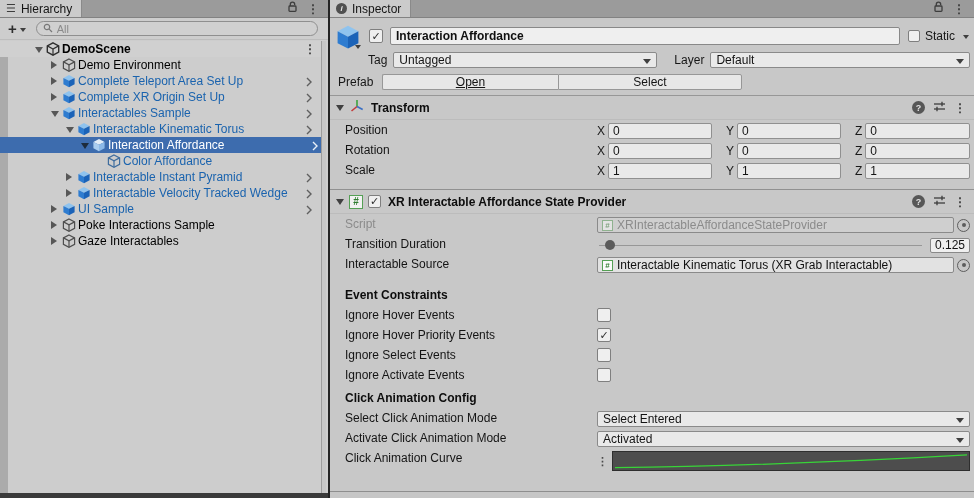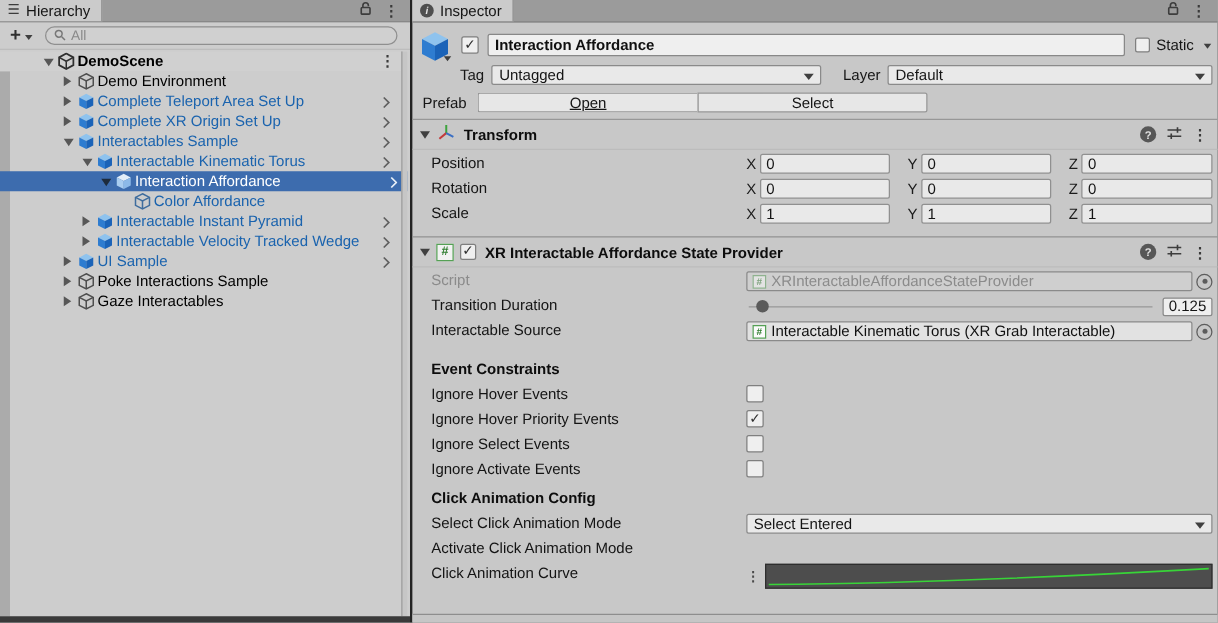--- a/index.html
+++ b/index.html
@@ -529,20 +529,25 @@
         <span class="i-label">Select Click Animation Mode</span>
         <div class="i-ctrl">
           <div class="dd" style="flex:1">
             <span>Select Entered</span>
           </div>
         </div>
       </div>
 
       <div class="i-row">
         <span class="i-label">Activate Click Animation Mode</span>
+        <div class="i-ctrl">
+          <div class="dd" style="flex:1">
+            <span>Activated</span>
+          </div>
+        </div>
       </div>
 
 
       <div class="i-row curve-row">
         <span class="i-label">Click Animation Curve</span>
         <div class="i-ctrl">
           <span class="curve-kebab">⋮</span>
           <div class="curve-field">
             <svg viewBox="0 0 360 20" preserveAspectRatio="none">
               <path d="M2 17.3 C 110 16.2, 240 10.5, 358 3.2" fill="none" stroke="#38d438" stroke-width="1.4"></path>

